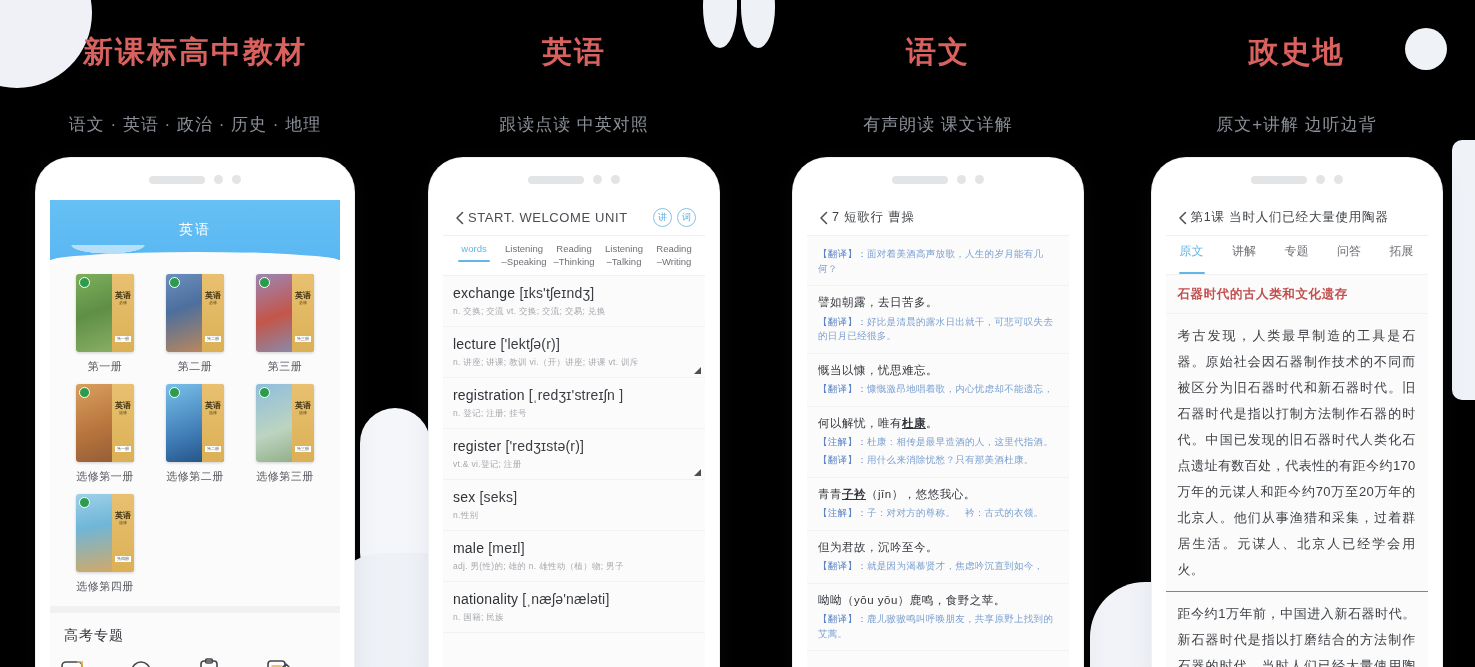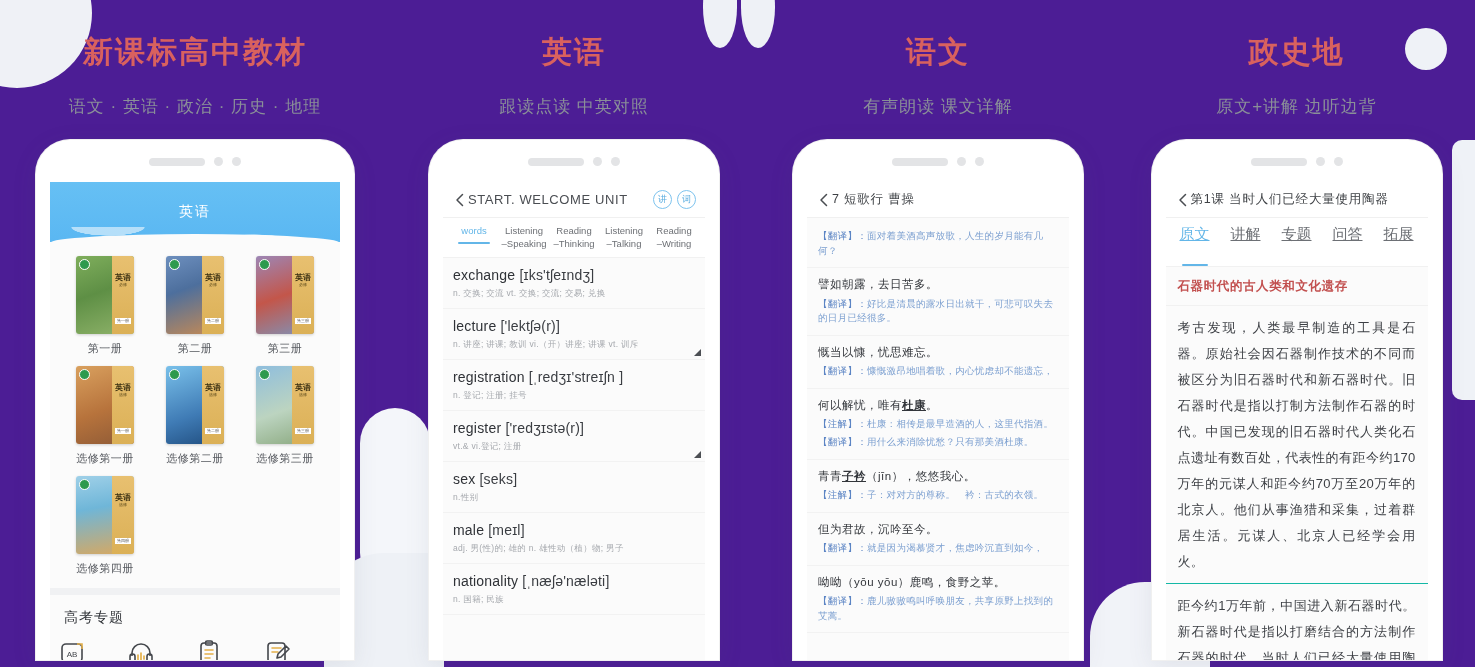--- a/index.html
+++ b/index.html
@@ -5,21 +5,21 @@
   * { box-sizing: border-box; margin: 0; padding: 0; }
   html, body {
     width: 1475px; height: 667px;
     background: #ffffff;
     font-family: "Liberation Sans", "DejaVu Sans", sans-serif;
     overflow: hidden;
   }
   #page {
     position: relative;
     width: 1475px; height: 667px;
-    background: #4c1d95;
+    background: #000000;
     overflow: hidden;
   }
 
   
   .deco { position: absolute; background: #f2f4f8; pointer-events: none; }
   .deco-circle-tl {
     left: -58px; top: -62px; width: 150px; height: 150px;
     border-radius: 50%; background: #eff1f6;
   }
   .deco-circle-tr {
@@ -68,21 +68,21 @@
     color: #d9615e;
     font-size: 30px;
     font-weight: bold;
     letter-spacing: 2px;
     margin-top: 32px;
     white-space: nowrap;
   }
   .col-sub {
     color: #8a8f98;
     font-size: 17px;
-    margin-top: 22px;
+    margin-top: 40px;
     letter-spacing: 1px;
     white-space: nowrap;
   }
 
   
   .phone {
     position: relative;
     margin-top: 22px;
     width: 318px;
     height: 520px;
@@ -219,21 +219,21 @@
   .poem-line { font-size: 11.5px; color: #33363b; letter-spacing: .5px; line-height: 1.5; }
   .poem-line u { text-decoration: underline; font-weight: bold; }
   .poem-note { font-size: 9.5px; color: #7b9fd0; letter-spacing: .3px; line-height: 1.55; margin-top: 3px; }
   .poem-note b { color: #5b84c4; font-weight: normal; }
 
   
   .hist-tabs {
     display:flex; justify-content: space-between;
     padding: 7px 14px 0 14px; background:#fff; border-bottom: 1px solid #f1f1f1;
   }
-  .h-tab { font-size: 15px; color: #6d7075; padding-bottom: 22px; position: relative; text-decoration: underline; }
+  .h-tab { font-size: 12px; color: #6d7075; padding-bottom: 14px; position: relative; }
   .h-tab.active { color: #63b6e8; }
   .h-tab.active::after {
     content:""; position:absolute; left:50%; transform:translateX(-50%); bottom:0;
     width: 26px; height: 2px; background:#63b6e8; border-radius:2px;
   }
   .hist-h2 {
     font-size: 12.5px; color: #c2504f; font-weight: bold;
     padding: 11px 12px 10px 12px; letter-spacing: .6px;
     border-bottom: 1px solid #f1f1f1;
   }

